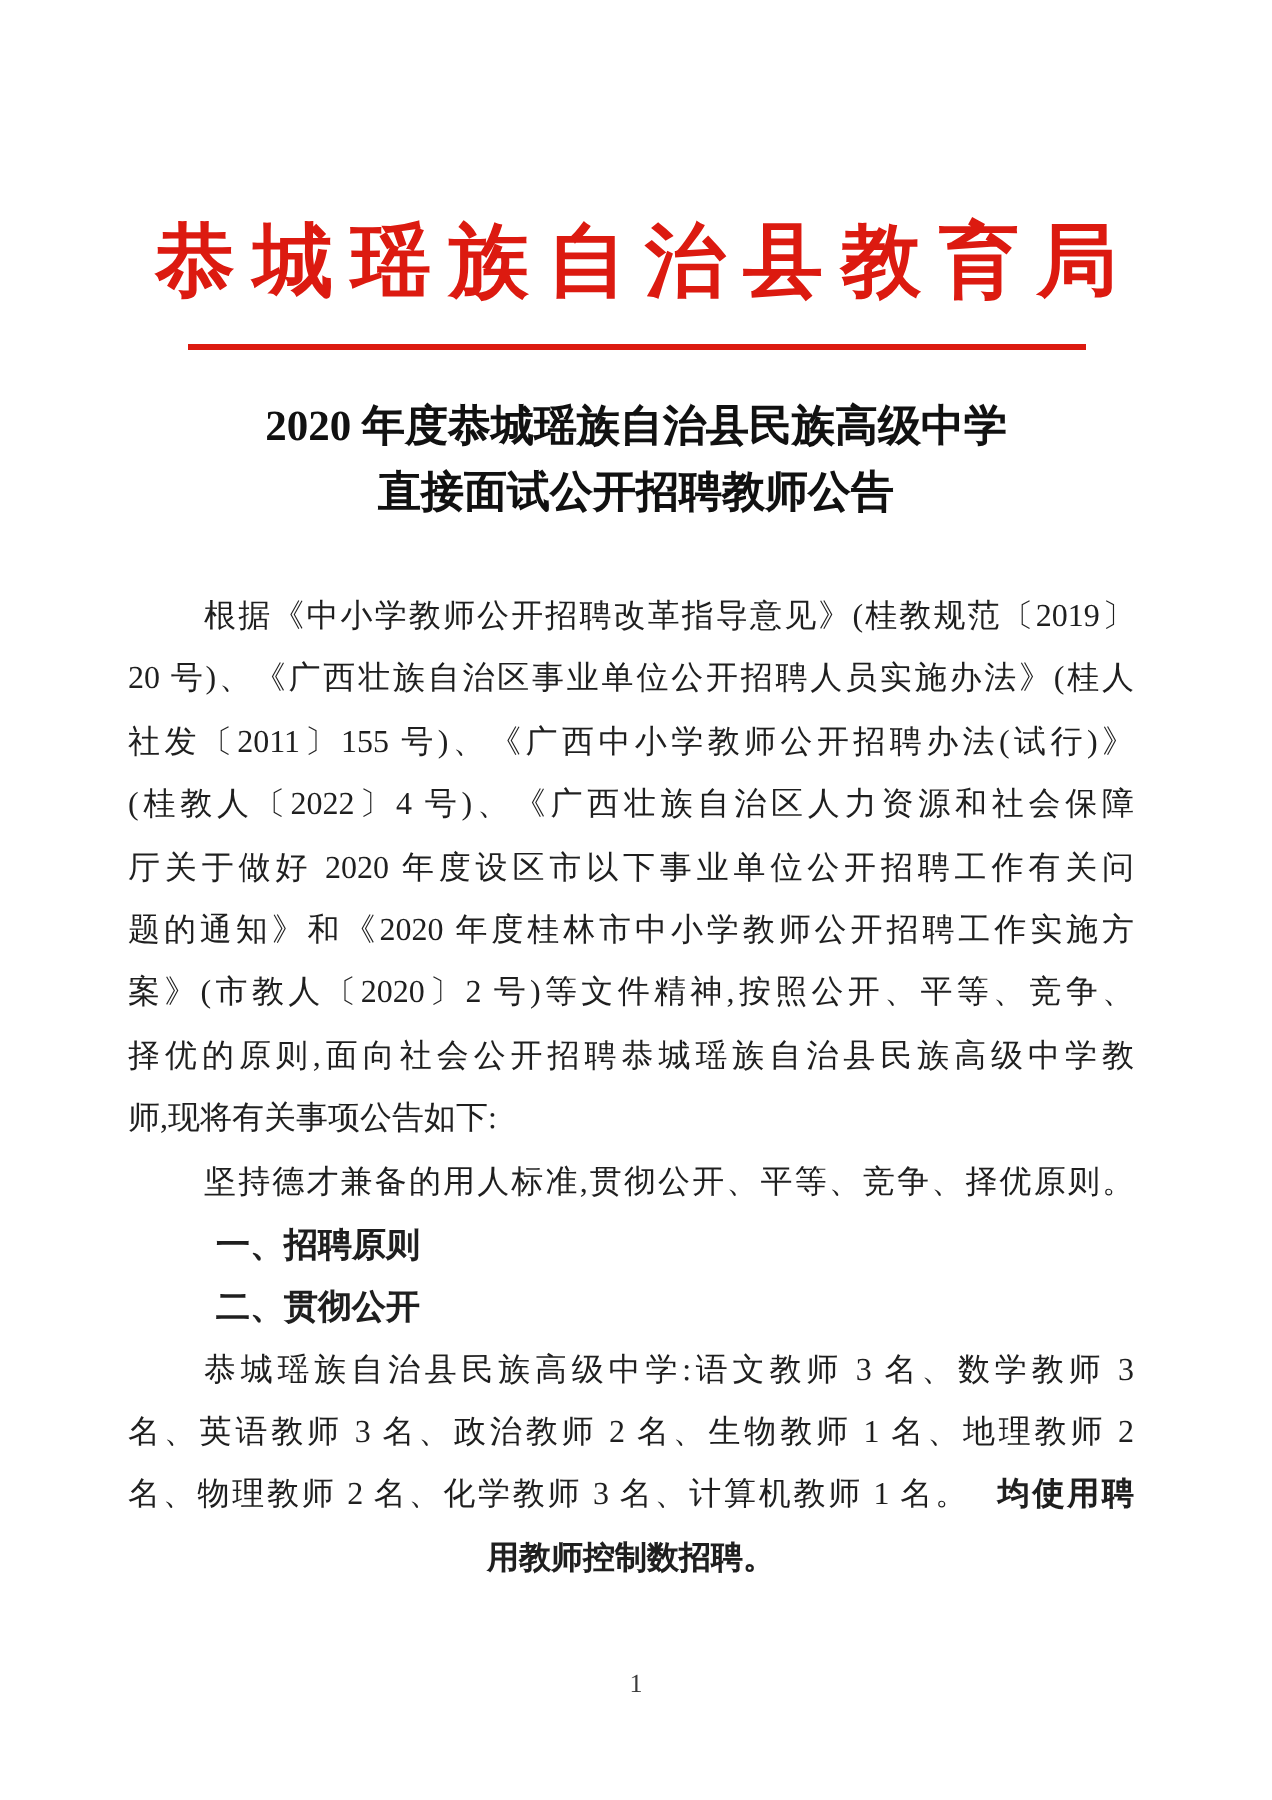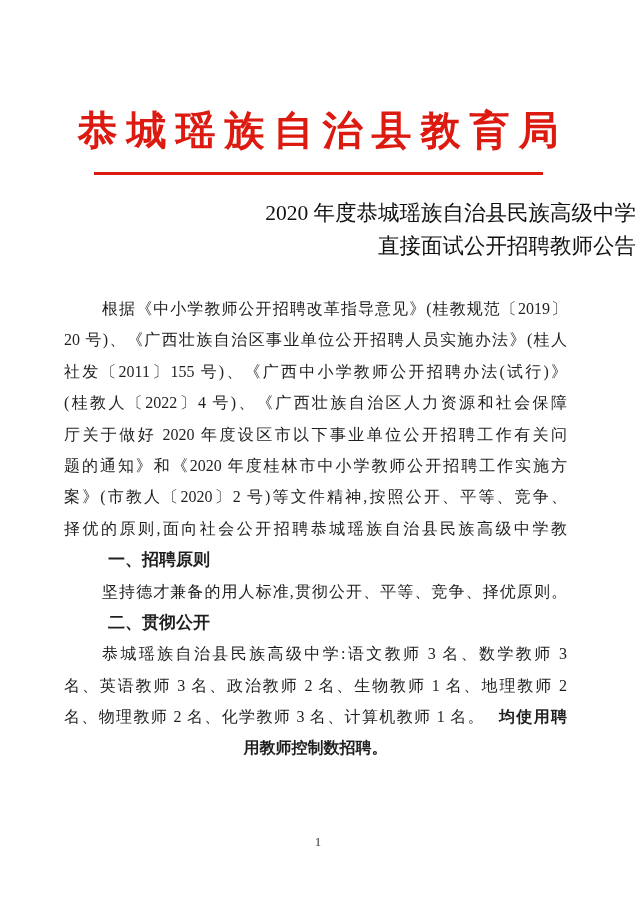--- a/index.html
+++ b/index.html
@@ -12,39 +12,39 @@
     width: 636px;
     height: 900px;
     background: #ffffff;
     overflow: hidden;
     font-family: "Liberation Serif", "DejaVu Serif", serif;
     color: #1f1f1f;
   }
   .letterhead {
     padding-top: 106px;
     text-align: center;
-    font-family: Liberation Serif, serif;
+    font-family: Liberation Sans, sans-serif;
     font-weight: bold;
     font-size: 40px;
     line-height: 50px;
     letter-spacing: 9px;
     padding-left: 9px;
     color: var(--accent-red, #dc1a10);
     white-space: nowrap;
   }
   .red-rule {
     width: 449px;
     height: 3px;
     margin: 16px auto 0 auto;
     background: var(--accent-red, #dc1a10);
   }
   .doc-title {
     margin-top: 22px;
-    text-align: right;
-    font-weight: normal;
+    text-align: center;
+    font-weight: bold;
     font-size: 21.5px;
     line-height: 33px;
     color: #111111;
     white-space: nowrap;
   }
   .body-block {
     margin: 30px 69px 0 64px;
     font-size: 16px;
     line-height: 31.4px;
   }
@@ -108,22 +108,23 @@
 
   <div class="body-block" id="body-lines">
       <div class="line indent fill">根据《中小学教师公开招聘改革指导意见》(桂教规范〔2019〕</div>
       <div class="line fill">20 号)、《广西壮族自治区事业单位公开招聘人员实施办法》(桂人</div>
       <div class="line fill">社发〔2011〕155 号)、《广西中小学教师公开招聘办法(试行)》</div>
       <div class="line fill">(桂教人〔2022〕4 号)、《广西壮族自治区人力资源和社会保障</div>
       <div class="line fill">厅关于做好 2020 年度设区市以下事业单位公开招聘工作有关问</div>
       <div class="line fill">题的通知》和《2020 年度桂林市中小学教师公开招聘工作实施方</div>
       <div class="line fill">案》(市教人〔2020〕2 号)等文件精神,按照公开、平等、竞争、</div>
       <div class="line fill">择优的原则,面向社会公开招聘恭城瑶族自治县民族高级中学教</div>
+      <div class="line">师,现将有关事项公告如下:</div>
+      <div class="line indent fill">坚持德才兼备的用人标准,贯彻公开、平等、竞争、择优原则。</div>
       <div class="line heading">一、招聘原则</div>
-      <div class="line indent fill">坚持德才兼备的用人标准,贯彻公开、平等、竞争、择优原则。</div>
       <div class="line heading">二、贯彻公开</div>
       <div class="line indent fill">恭城瑶族自治县民族高级中学:语文教师 3 名、数学教师 3</div>
       <div class="line fill">名、英语教师 3 名、政治教师 2 名、生物教师 1 名、地理教师 2</div>
       <div class="line fill"><span>名、物理教师 2 名、化学教师 3 名、计算机教师 1 名。</span><span class="bold-run">均使用聘</span></div>
       <div class="line bold">用教师控制数招聘。</div>
     </div>
 
   <div class="page-footer">1</div>
 
 </div>

